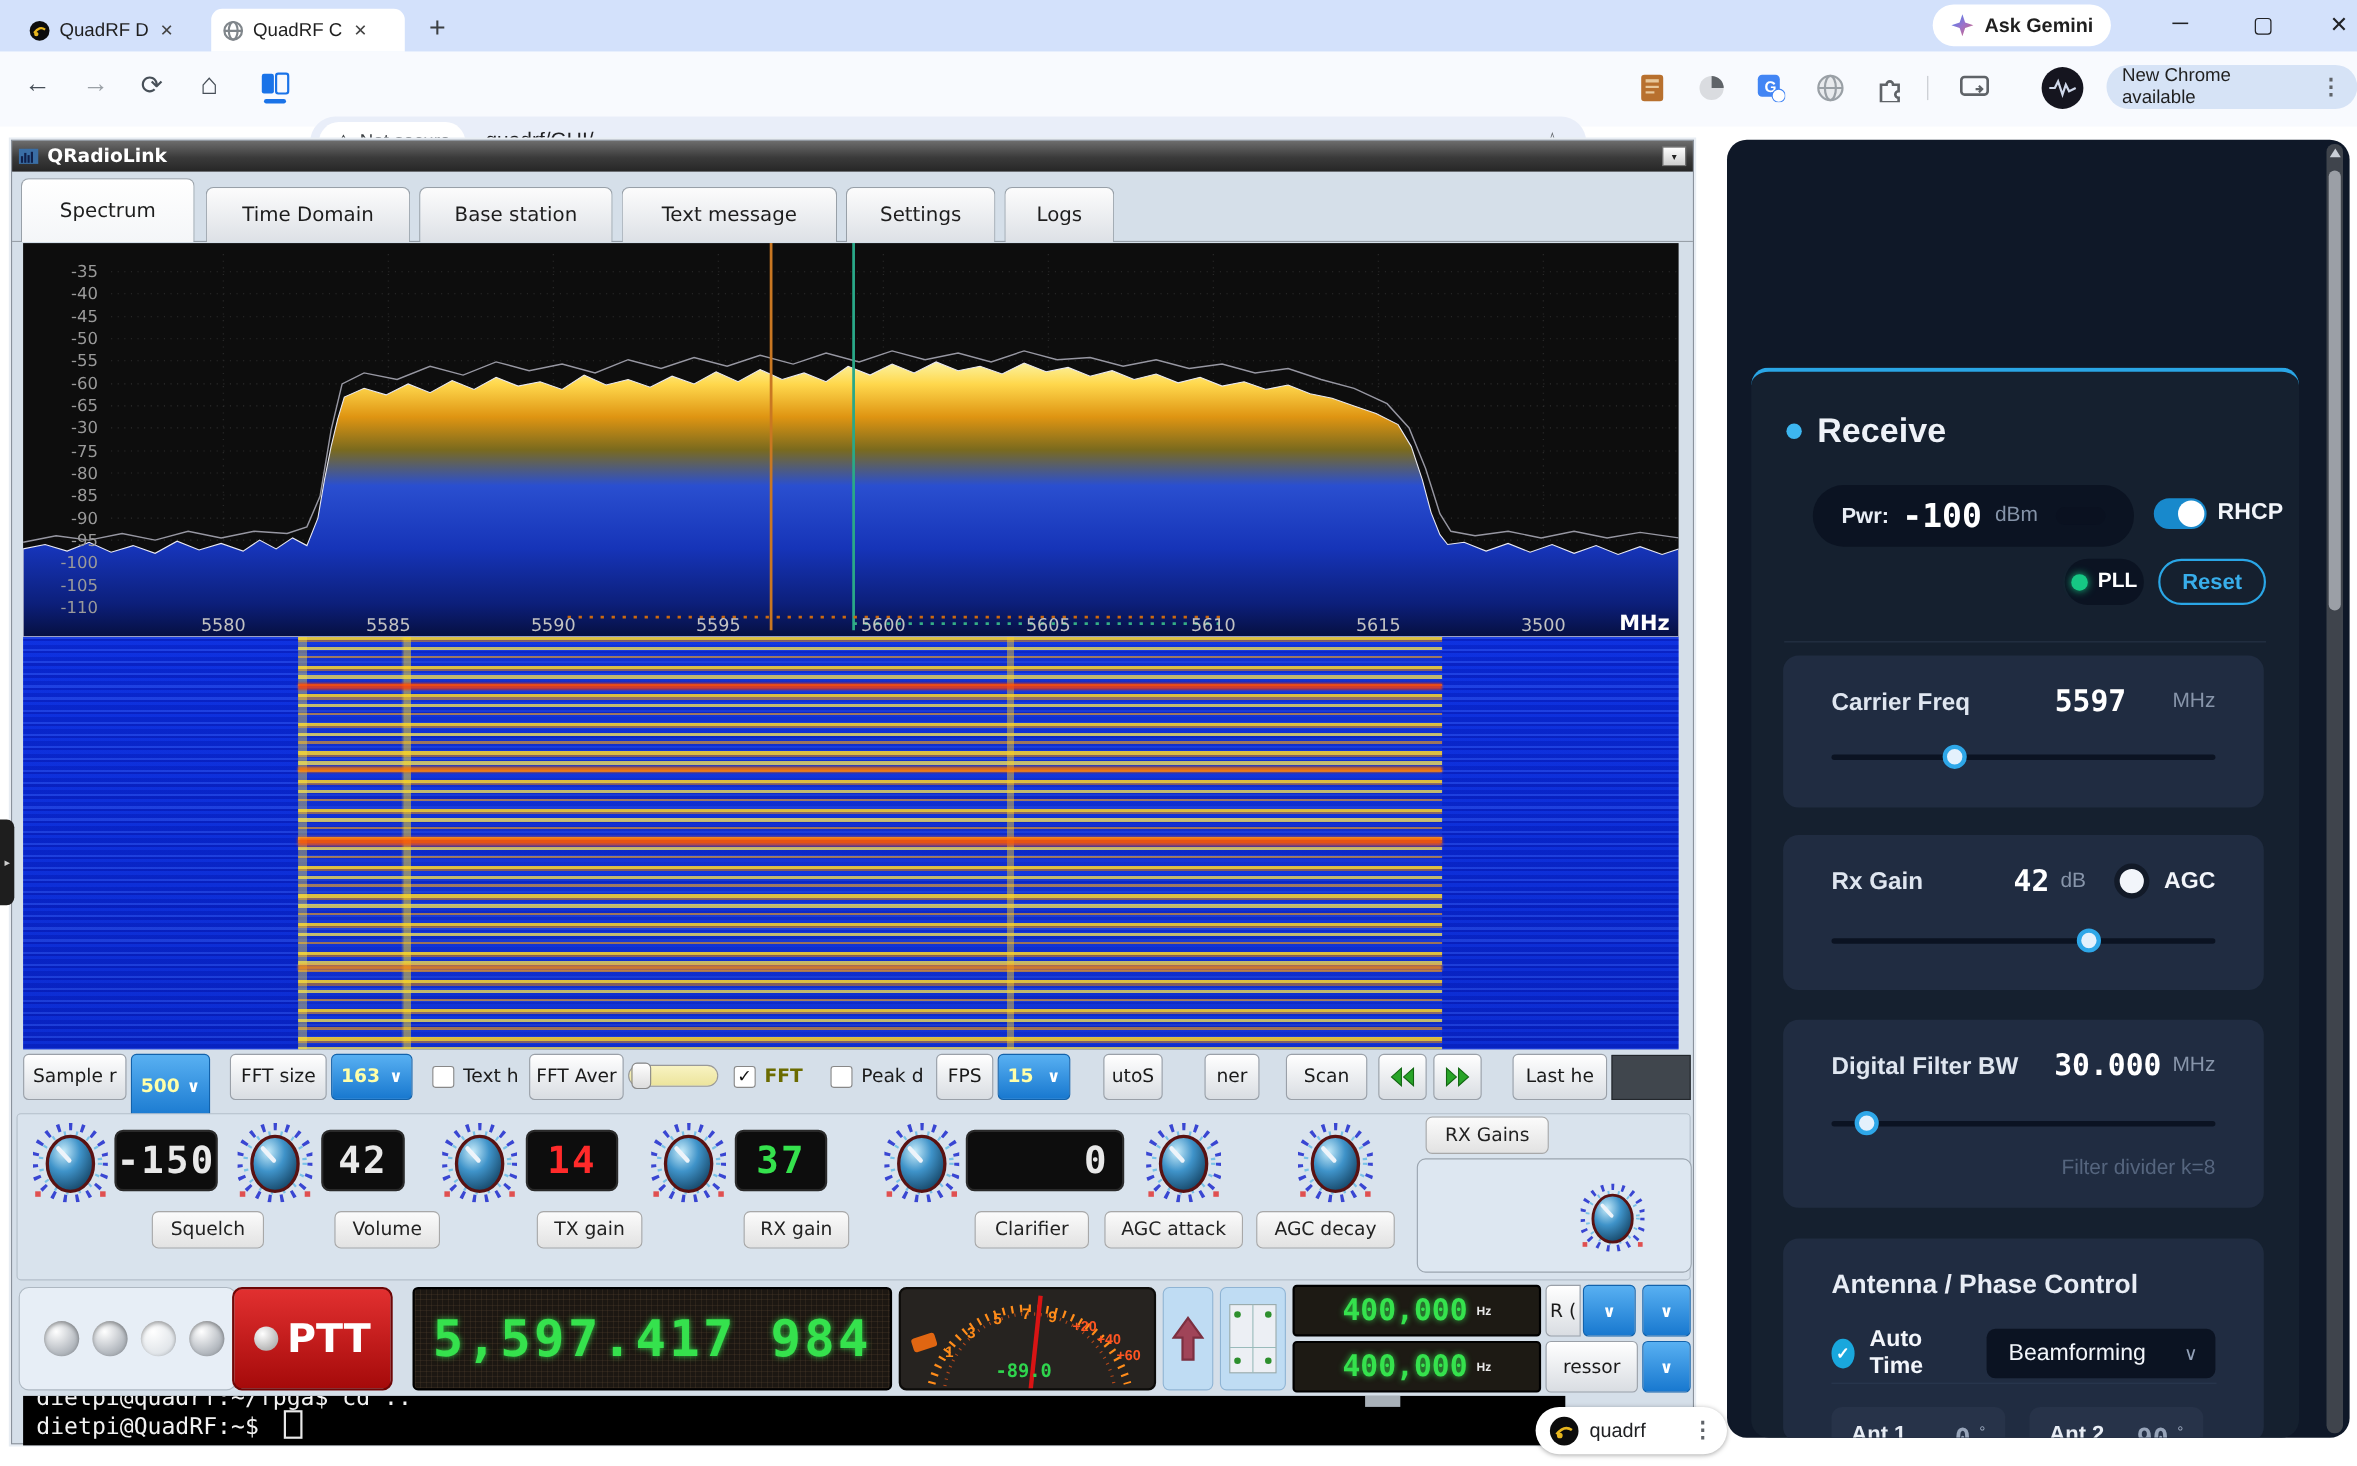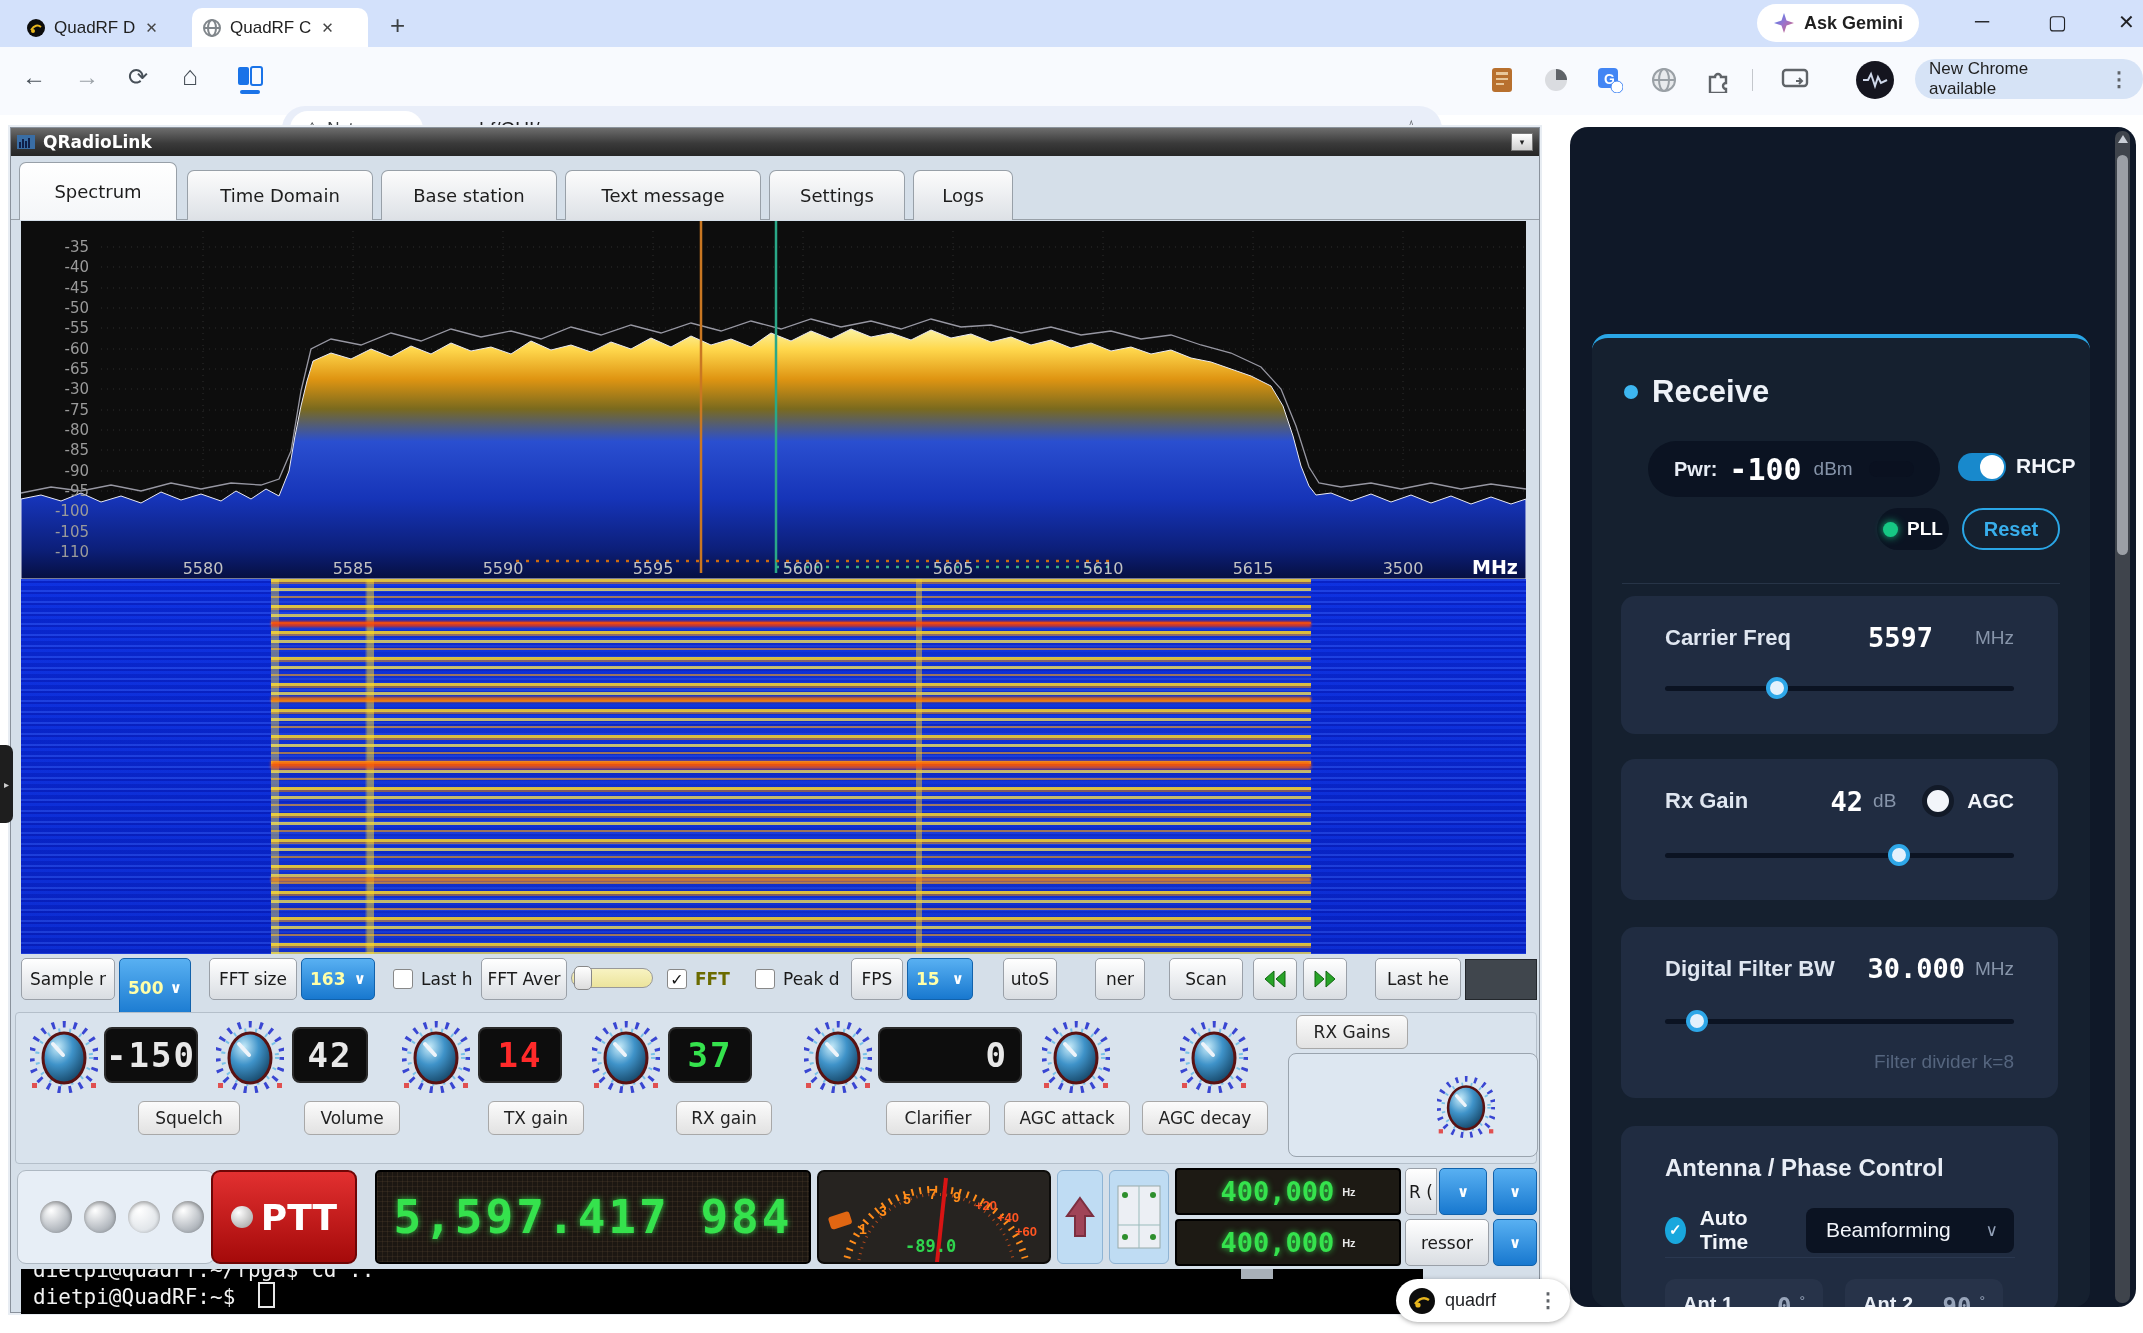--- a/index.html
+++ b/index.html
@@ -324,21 +324,21 @@
           <span class="chev">∨</span>
         </div>
       <div class="abs btn" style="left:198px;top:2px;width:88px;height:42px;">
           <span>FFT size</span>
         </div>
       <div class="abs bluedd" style="left:290px;top:2px;width:74px;height:42px;">
           <span>163</span>
           <span class="chev">∨</span>
         </div>
       <div class="abs cbx" style="left:382px;top:13px;"></div>
-      <div class="abs cblab" style="left:410px;top:13px;width:62px;">Last h</div>
+      <div class="abs cblab" style="left:410px;top:13px;width:62px;">Text h</div>
       <div class="abs btn" style="left:470px;top:2px;width:86px;height:42px;">
           <span>FFT Aver</span>
         </div>
       <div class="abs" style="left:560px;top:12px;width:82px;height:20px;background:linear-gradient(#f8f3c2,#ece49c);border:1px solid #999;border-radius:10px;">
         <div class="abs" style="left:2px;top:-3px;width:18px;height:24px;background:linear-gradient(#fff,#ddd);border:1px solid #888;border-radius:5px;"></div>
       </div>
       <div class="abs cbx" style="left:656px;top:13px;">✓</div>
       <div class="abs cblab" style="left:684px;top:13px;color:#6b6b00;font-weight:bold;">FFT</div>
       <div class="abs cbx" style="left:744px;top:13px;"></div>
       <div class="abs cblab" style="left:772px;top:13px;width:58px;">Peak d</div>

